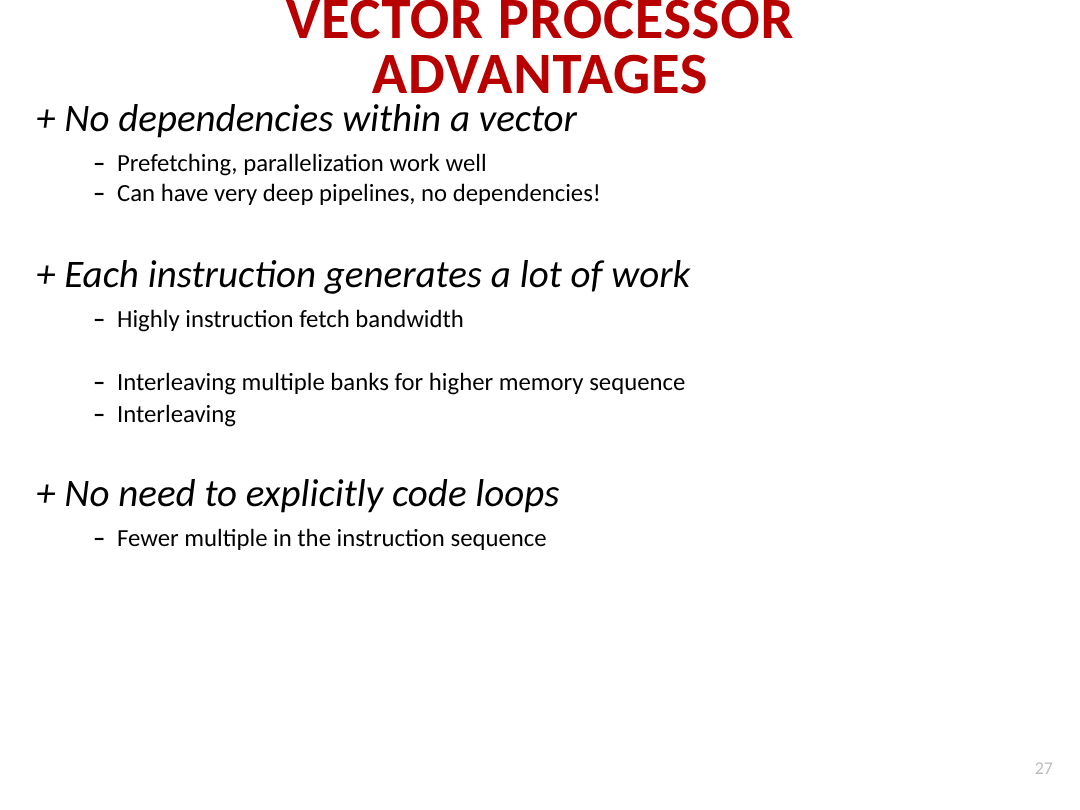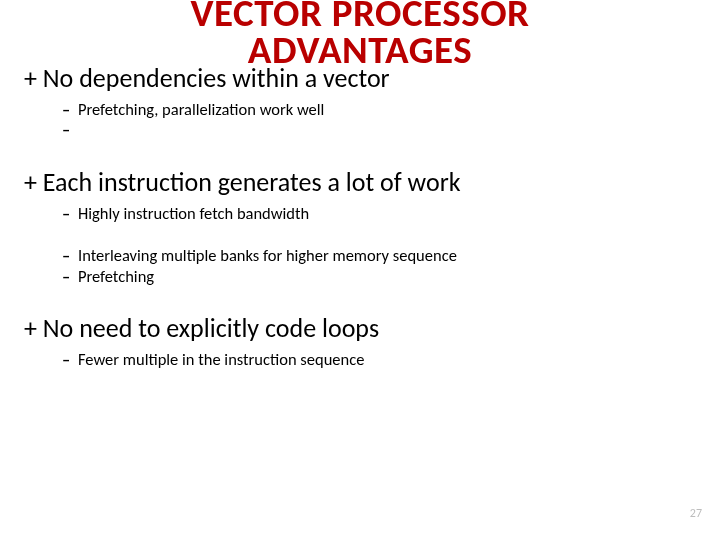--- a/index.html
+++ b/index.html
@@ -13,20 +13,21 @@
     text-align: center;
     letter-spacing: 0.5px;
     margin-top: -6px;
     margin-bottom: -6px;
   }
   .point {
     font-size: 26px;
     font-weight: 400;
     margin-top: 2px;
     line-height: 1.1;
+    font-style: italic;
   }
   .sublist {
     margin: 6px 0 22px 38px;
   }
   .sub {
     font-size: 16.5px;
     line-height: 1.25;
     display: flex;
     align-items: flex-start;
   }
@@ -55,39 +56,40 @@
   </div>
 
   <div class="point">+ No dependencies within a vector</div>
   <div class="sublist">
     <div class="sub">
       <span class="dash">–</span>
       <span>Prefetching, parallelization work well</span>
     </div>
     <div class="sub">
       <span class="dash">–</span>
+      <span>Can have very deep pipelines, no dependencies!</span>
     </div>
   </div>
 
   <div class="point spaced">+ Each instruction generates a lot of work</div>
   <div class="sublist">
     <div class="sub">
       <span class="dash">–</span>
       <span>Highly instruction fetch bandwidth</span>
     </div>
   </div>
 
   <div class="sublist">
     <div class="sub">
       <span class="dash">–</span>
       <span>Interleaving multiple banks for higher memory sequence</span>
     </div>
     <div class="sub">
       <span class="dash">–</span>
-      <span>Prefetching</span>
+      <span>Interleaving</span>
     </div>
   </div>
 
   <div class="point spaced">+ No need to explicitly code loops</div>
   <div class="sublist">
     <div class="sub">
       <span class="dash">–</span>
       <span>Fewer multiple in the instruction sequence</span>
     </div>
   </div>

